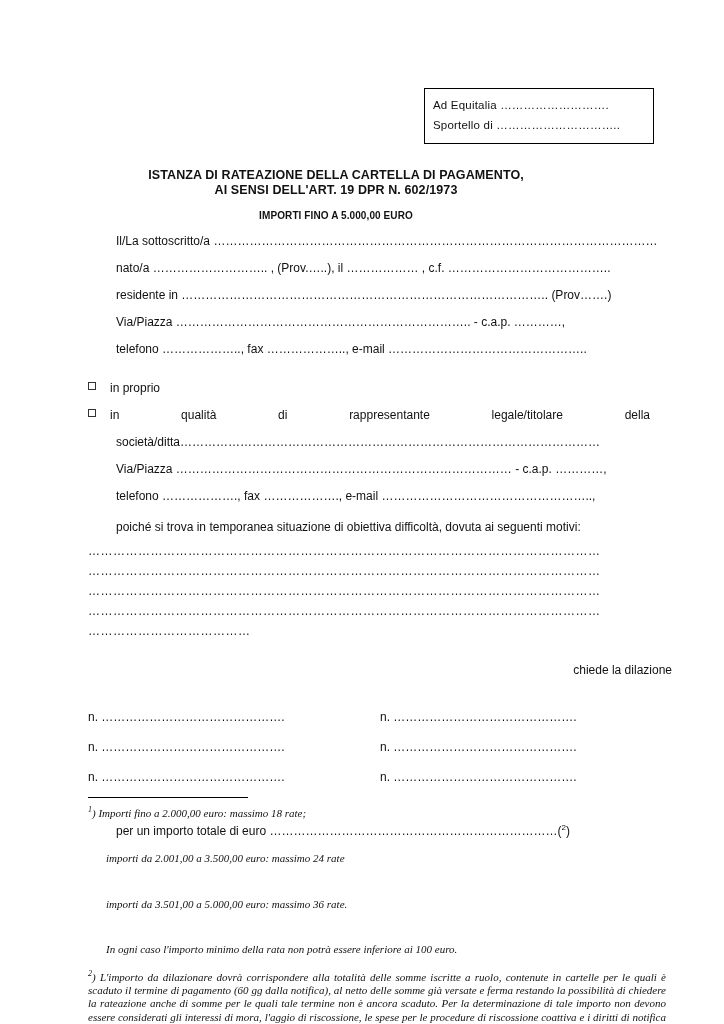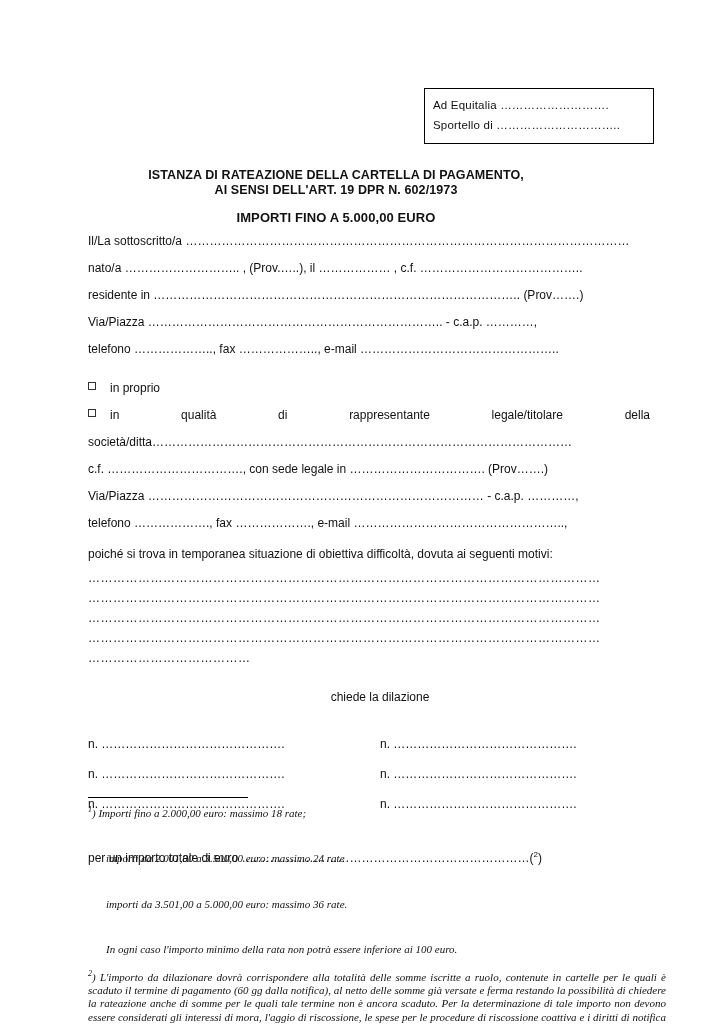--- a/index.html
+++ b/index.html
@@ -49,38 +49,39 @@
     text-align: center;
   }
   .title-block .t1,
   .title-block .t2 {
     font-size: 12.5px;
     font-weight: bold;
     line-height: 15px;
     letter-spacing: 0.1px;
   }
   .title-block .t3 {
-    font-size: 13px;
+    font-size: 10px;
     font-weight: bold;
     margin-top: 12px;
     letter-spacing: 0.1px;
   }
 
   
   .form {
     position: absolute;
     left: 88px;
     top: 228px;
     width: 584px;
     font-size: 12px;
   }
   .form .row {
     line-height: 27px;
     white-space: nowrap;
     overflow: hidden;
+    margin-left: 28px;
   }
 
   
   .cb-row {
     line-height: 27px;
     display: block;
   }
   .cb {
     display: inline-block;
     width: 6px;
@@ -96,21 +97,21 @@
     text-align-last: justify;
     vertical-align: top;
   }
 
   .dotline {
     line-height: 20px;
     letter-spacing: 0.5px;
   }
 
   .center {
-    text-align: center;
+    text-align: right;
   }
 
   
   .two-col {
     display: flex;
     line-height: 30px;
   }
   .two-col .c {
     width: 50%;
     white-space: nowrap;
@@ -177,21 +178,20 @@
 
     <div class="cb-row">
       <span class="cb"></span><span>in proprio</span>
     </div>
 
     <div class="cb-row">
       <span class="cb"></span><span class="spread"><span>in</span> <span>qualità</span> <span>di</span> <span>rappresentante</span> <span>legale/titolare</span> <span>della</span></span>
     </div>
 
     <div class="row">società/ditta……………………………………………………………………………………………</div>
-    <div class="row">c.f. ……………………………., con sede legale in …………………………….   (Prov…….)</div>
     <div class="row">Via/Piazza …………………………………………………………………………  -  c.a.p.  …………,</div>
     <div class="row">telefono  ……………….,  fax ……………….,  e-mail ……………………………………………..,</div>
 
     <div style="height:4px"></div>
 
     <div class="row">poiché si trova in temporanea situazione di obiettiva difficoltà, dovuta ai seguenti motivi:</div>
     <div class="dotline">……………………………………………………………………………………………………………</div>
     <div class="dotline">……………………………………………………………………………………………………………</div>
     <div class="dotline">……………………………………………………………………………………………………………</div>
     <div class="dotline">……………………………………………………………………………………………………………</div>

